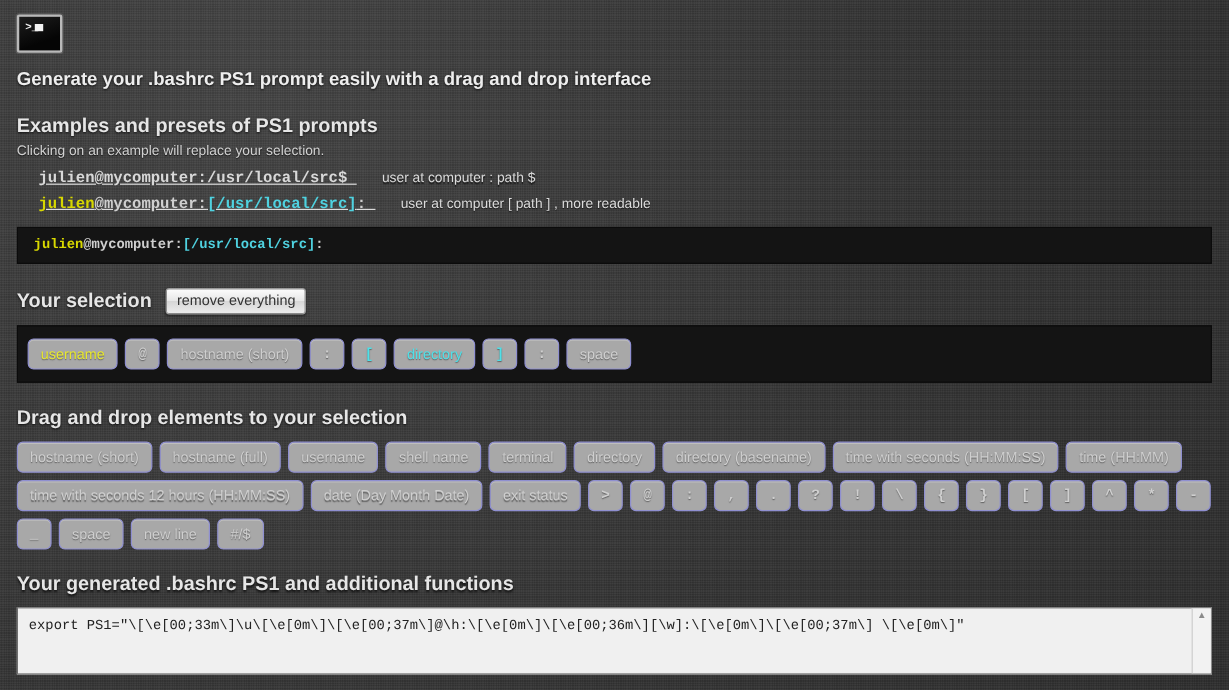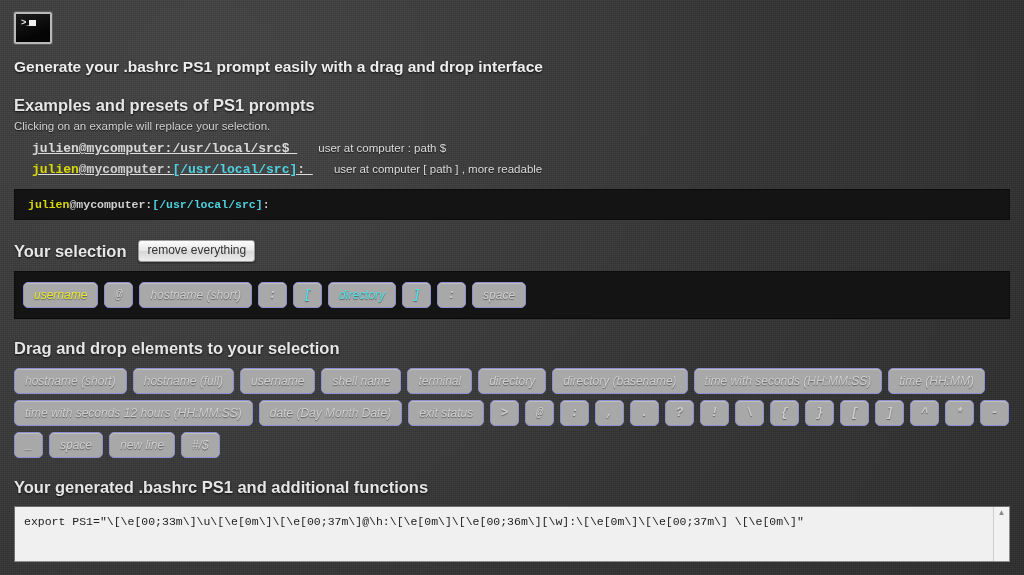--- a/index.html
+++ b/index.html
@@ -170,21 +170,20 @@
     border-radius: 5px;
     color: #f2f2f2;
     font-size: 12px;
     line-height: 14px;
     padding: 5px 10px;
     cursor: move;
     box-sizing: border-box;
     text-shadow: 0 1px 1px rgba(0,0,0,0.45);
     white-space: nowrap;
     box-shadow: inset 0 1px 0 rgba(255,255,255,0.25);
-    font-style: italic;
   }
   .token.sym {
     min-width: 29px;
     padding-left: 6px;
     padding-right: 6px;
     font-family: "Liberation Mono", "DejaVu Sans Mono", monospace;
     font-weight: bold;
   }
   .token.t-yellow { color: #e8e830; }
   .token.t-cyan   { color: #4fe0e8; }

